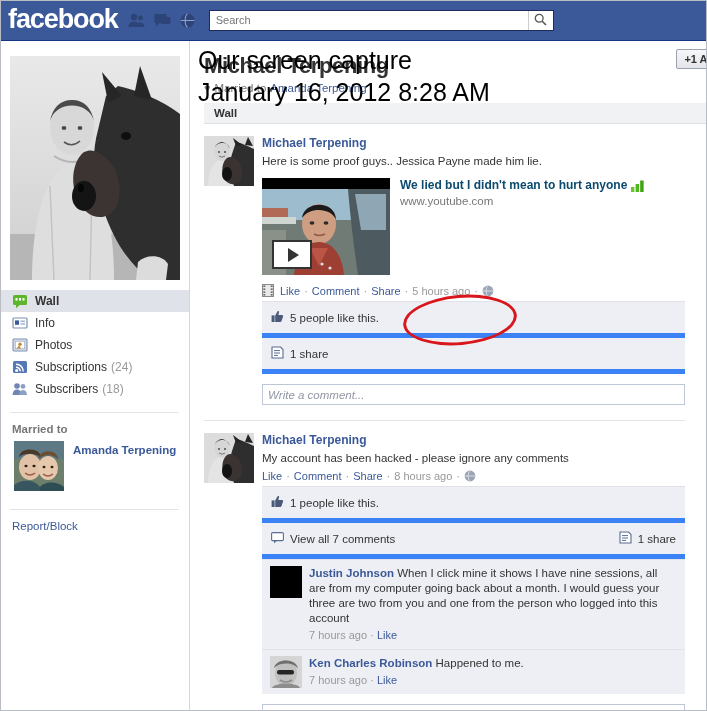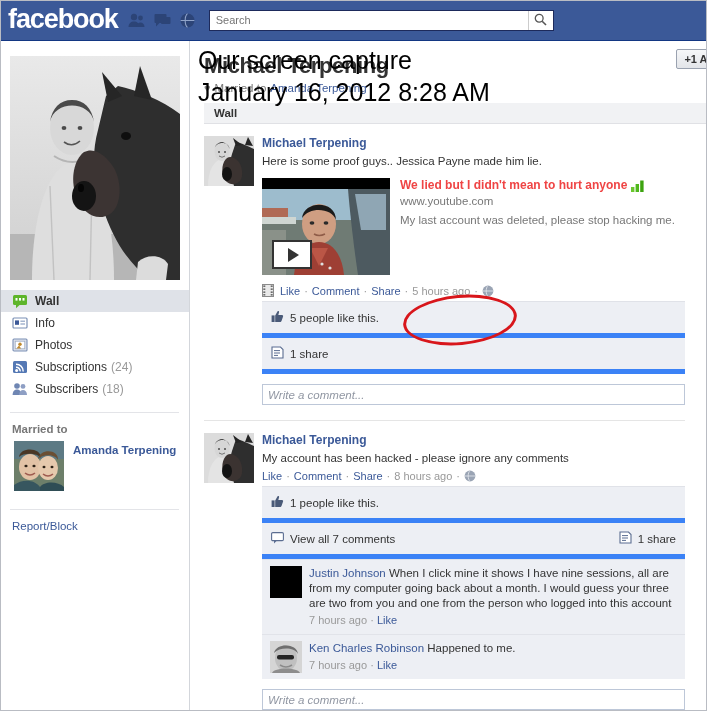--- a/index.html
+++ b/index.html
@@ -250,21 +250,21 @@
   }
   .play-tri {
     width: 0; height: 0;
     border-left: 11px solid #333;
     border-top: 7px solid transparent;
     border-bottom: 7px solid transparent;
     margin-left: 3px;
   }
   .attach-body { flex: 1; min-width: 0; }
   .attach-title {
-    color: #ef4444;
+    color: #0c4a6e;
     font-weight: bold;
     font-size: 12px;
     line-height: 15px;
     cursor: pointer;
     display: flex; align-items: center; gap: 4px;
   }
   .attach-src { color: #777; font-size: 11.5px; margin-top: 2px; }
   .attach-desc { color: #777; font-size: 11.5px; margin-top: 6px; line-height: 15px; }
 
   
@@ -308,21 +308,21 @@
 
   
   .comment {
     display: flex;
     background: #edeff4;
     border-top: 1px solid #e1e3e9;
     padding: 6px 8px;
   }
   .cmt-avatar { width: 32px; height: 32px; flex: none; margin-right: 7px; background: #000; }
   .cmt-body { flex: 1; min-width: 0; font-size: 11.5px; color: #333; line-height: 15px; }
-  .cmt-author { color: #3b5998; font-weight: normal; cursor: pointer; text-align: center; }
+  .cmt-author { color: #3b5998; font-weight: bold; cursor: pointer; text-align: center; }
   .cmt-meta { color: #999; font-size: 11px; margin-top: 2px; }
   .cmt-meta a { color: #3b5998; text-decoration: none; cursor: pointer; }
 
   .post-sep { border-top: 1px solid #e5e5e5; margin-top: 9px; }
 
   
   .overlay-note {
     position: absolute;
     left: 198px;
     top: 44px;
@@ -588,21 +588,20 @@
                 <span>We lied but I didn't mean to hurt anyone</span>
                 <span>
                   <svg width="14" height="12" viewBox="0 0 14 12" style="display:block">
                     <rect x="0" y="7" width="3.4" height="5" fill="#6bc62e"></rect>
                     <rect x="4.6" y="4" width="3.4" height="8" fill="#4fb81c"></rect>
                     <rect x="9.2" y="0.5" width="3.4" height="11.5" fill="#3da310"></rect>
                   </svg>
                 </span>
               </div>
               <div class="attach-src">www.youtube.com</div>
-              <div class="attach-desc">My last account was deleted, please stop hacking me.</div>
             </div>
           </div>
 
           <div class="meta-row">
             <span class="mi">
               <svg width="12" height="13" viewBox="0 0 12 13" style="display:block">
                 <rect x="0.5" y="0.5" width="11" height="12" fill="#e9e9e9" stroke="#8b8b8b"></rect>
                 <g fill="#6b6b6b">
                     <rect x="1.3" y="1.4" width="2" height="1.6"></rect>
                     <rect x="1.3" y="4.4" width="2" height="1.6"></rect>

